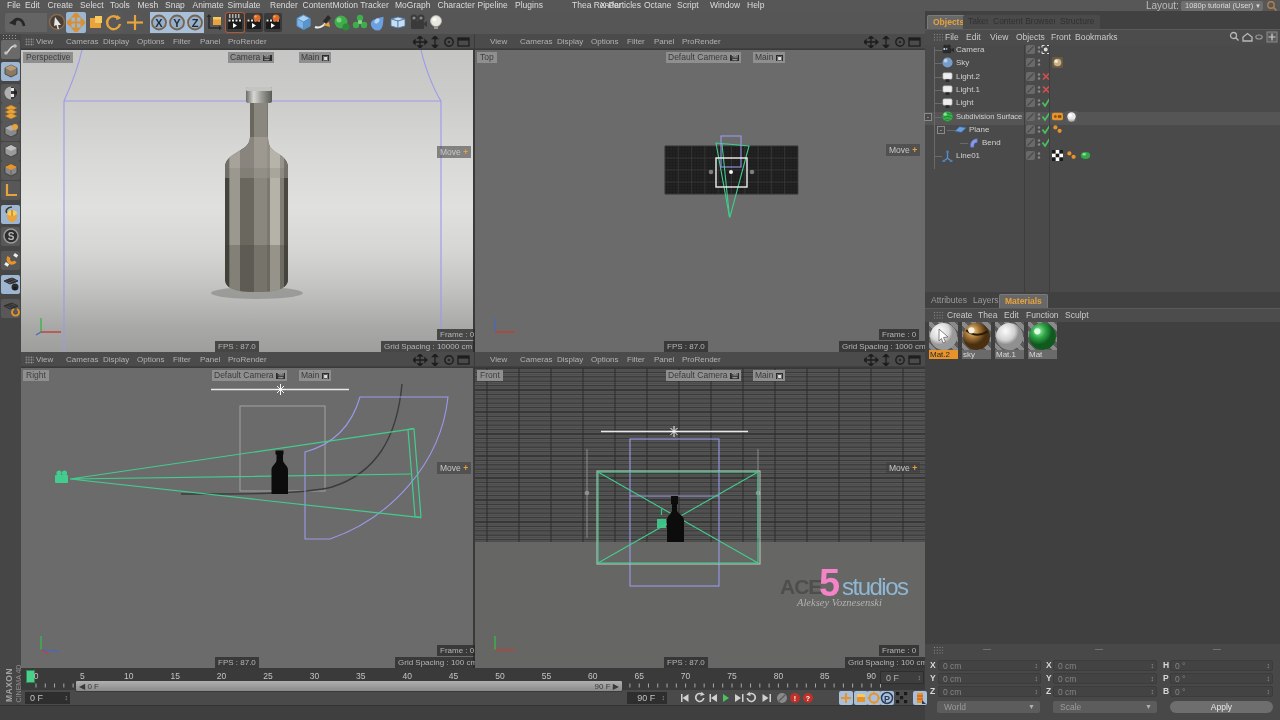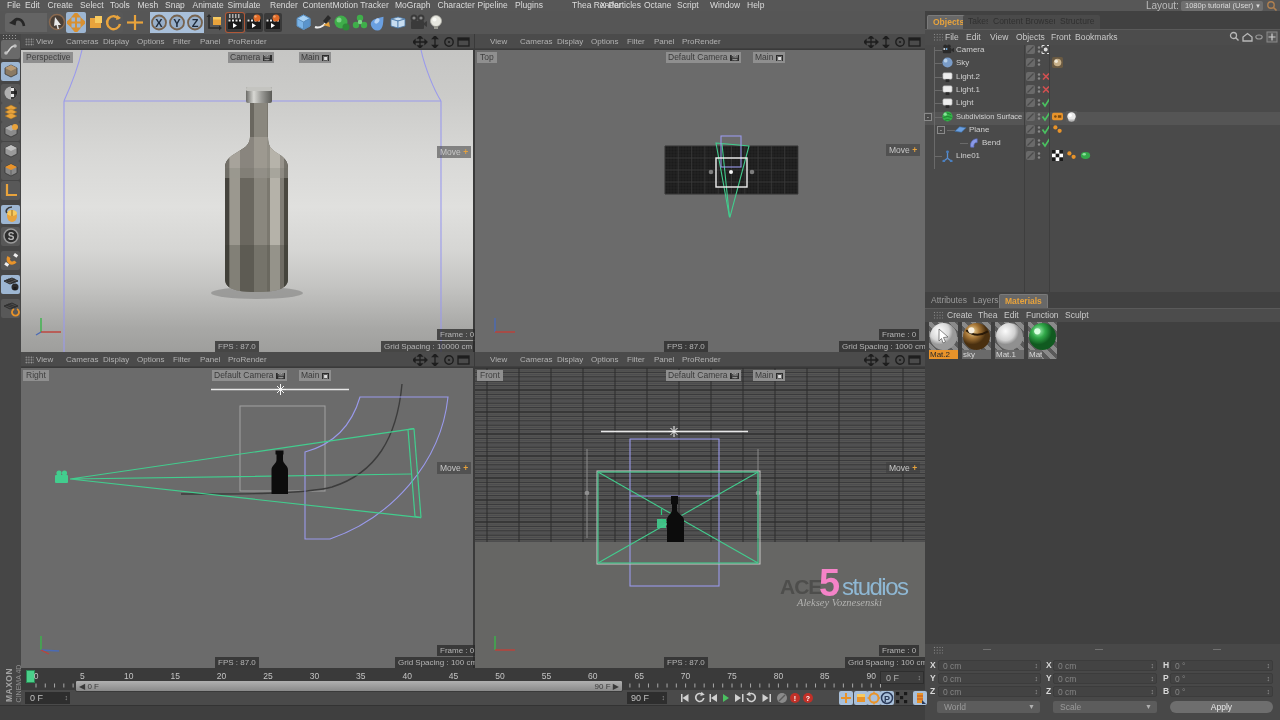--- a/index.html
+++ b/index.html
@@ -1110,21 +1110,21 @@
         <defs>
           <radialGradient id="mgr" cx="0.35" cy="0.3">
             <stop offset="0" stop-color="#a8f0b8"></stop>
             <stop offset="0.5" stop-color="#30a848"></stop>
             <stop offset="1" stop-color="#105a20"></stop>
           </radialGradient>
         </defs>
         <circle cx="14" cy="14" r="13" fill="url(#mgr)"></circle>
         <circle cx="9" cy="9" r="3" fill="#d8ffe0"></circle>
       </svg>
-      <div class="abs" style="left:103px;top:339px;width:14px;height:9px;background:#6a6a6a;color:#d8d8d8;font-size:8px;line-height:9px;padding-left:1px;overflow:hidden;">Mat</div>
+      <div class="abs" style="left:103px;top:339px;width:29px;height:9px;background:#6a6a6a;color:#d8d8d8;font-size:8px;line-height:9px;padding-left:1px;overflow:hidden;">Mat</div>
       <div class="abs" style="left:0;top:633px;width:355px;height:76px;background:#484848;"></div>
       <div class="abs" style="left:8px;top:635px;width:10px;height:9px;background-image:radial-gradient(circle,#9a9a9a 0.8px,transparent 0.9px);background-size:2.8px 2.8px;"></div>
       <div class="abs" style="left:0;top:633px;width:355px;height:10px;color:#9a9a9a;font-size:8px;">
         <span style="position:absolute;left:58px;">—</span>
         <span style="position:absolute;left:170px;">—</span>
         <span style="position:absolute;left:288px;">—</span>
       </div>
       <div class="abs" style="left:5px;top:649px;color:#d8d8d8;font-size:8.5px;font-weight:bold;height:11px;line-height:11px;">X</div>
       <div class="abs" style="left:13px;top:649px;width:103px;height:11px;background:#434343;border-radius:2px;border:1px solid #3c3c3c;color:#848484;font-size:8.5px;line-height:10px;padding-left:4px;">0 cm<span style="float:right;margin-right:2px;color:#9a9a9a;font-size:7px;">↕</span></div>
       <div class="abs" style="left:121px;top:649px;color:#d8d8d8;font-size:8.5px;font-weight:bold;height:11px;line-height:11px;">X</div>
@@ -1264,21 +1264,21 @@
         <text x="803.8" y="11" fill="#c4c4c4" font-size="8.5" text-anchor="middle" font-family="Liberation Sans">85</text>
         <text x="850.1999999999999" y="11" fill="#c4c4c4" font-size="8.5" text-anchor="middle" font-family="Liberation Sans">90</text>
       </svg>
       <div class="abs" style="left:859px;top:3px;width:44px;height:13px;background:#3e3e3e;border:1px solid #2e2e2e;color:#b0b0b0;font-size:9px;line-height:12px;padding-left:5px;">0 F<span style="float:right;margin-right:2px;font-size:7px;color:#9a9a9a;">↕</span></div>
       <div class="abs" style="left:0;top:22px;width:904px;height:15px;background:#4a4a4a;"></div>
       <div class="abs" style="left:4px;top:24px;width:45px;height:12px;background:#2e2e2e;color:#c0c0c0;font-size:9px;line-height:12px;padding-left:5px;">0 F<span style="float:right;margin-right:2px;font-size:7px;color:#9a9a9a;">↕</span></div>
       <div class="abs" style="left:54px;top:12px;width:548px;height:12px;background:linear-gradient(180deg,#b0b0b0,#8a8a8a);border-radius:2px;border:1px solid #3a3a3a;">
     <span style="position:absolute;left:3px;top:0;font-size:8px;color:#3a3a3a;line-height:12px;">◀ 0 F</span>
     <span style="position:absolute;right:3px;top:0;font-size:8px;color:#3a3a3a;line-height:12px;">90 F ▶</span>
       </div>
-      <div class="abs" style="left:606px;top:24px;width:40px;height:12px;background:#2e2e2e;color:#c0c0c0;font-size:9px;line-height:12px;padding-left:4px;">90 F<span style="float:right;margin-right:2px;font-size:7px;color:#9a9a9a;">↕</span></div>
+      <div class="abs" style="left:606px;top:24px;width:40px;height:12px;background:#2e2e2e;color:#c0c0c0;font-size:9px;line-height:12px;padding-left:4px;text-align:center;">90 F<span style="float:right;margin-right:2px;font-size:7px;color:#9a9a9a;">↕</span></div>
       <svg class="abs" style="left:656px;top:23px;" width="14" height="14" viewBox="0 0 14 14">
         <path d="M4 3 h1.5 v8 h-1.5 z M11.5 3 l-6 4 l6 4 z" fill="#d0d0d0"></path>
       </svg>
       <svg class="abs" style="left:671px;top:23px;" width="14" height="14" viewBox="0 0 14 14">
         <path d="M10.5 3.6 a4 4 0 1 0 1.2 3.4" fill="none" stroke="#d0d0d0" stroke-width="1.7"></path>
         <path d="M9.5 0.8 l3.2 3 l-4.4 1.2 z" fill="#d0d0d0"></path>
       </svg>
       <svg class="abs" style="left:685px;top:23px;" width="14" height="14" viewBox="0 0 14 14">
         <path d="M11 3 l-6 4 l6 4 z M3.5 3 h1.5 v8 h-1.5 z" fill="#d0d0d0"></path>
       </svg>

